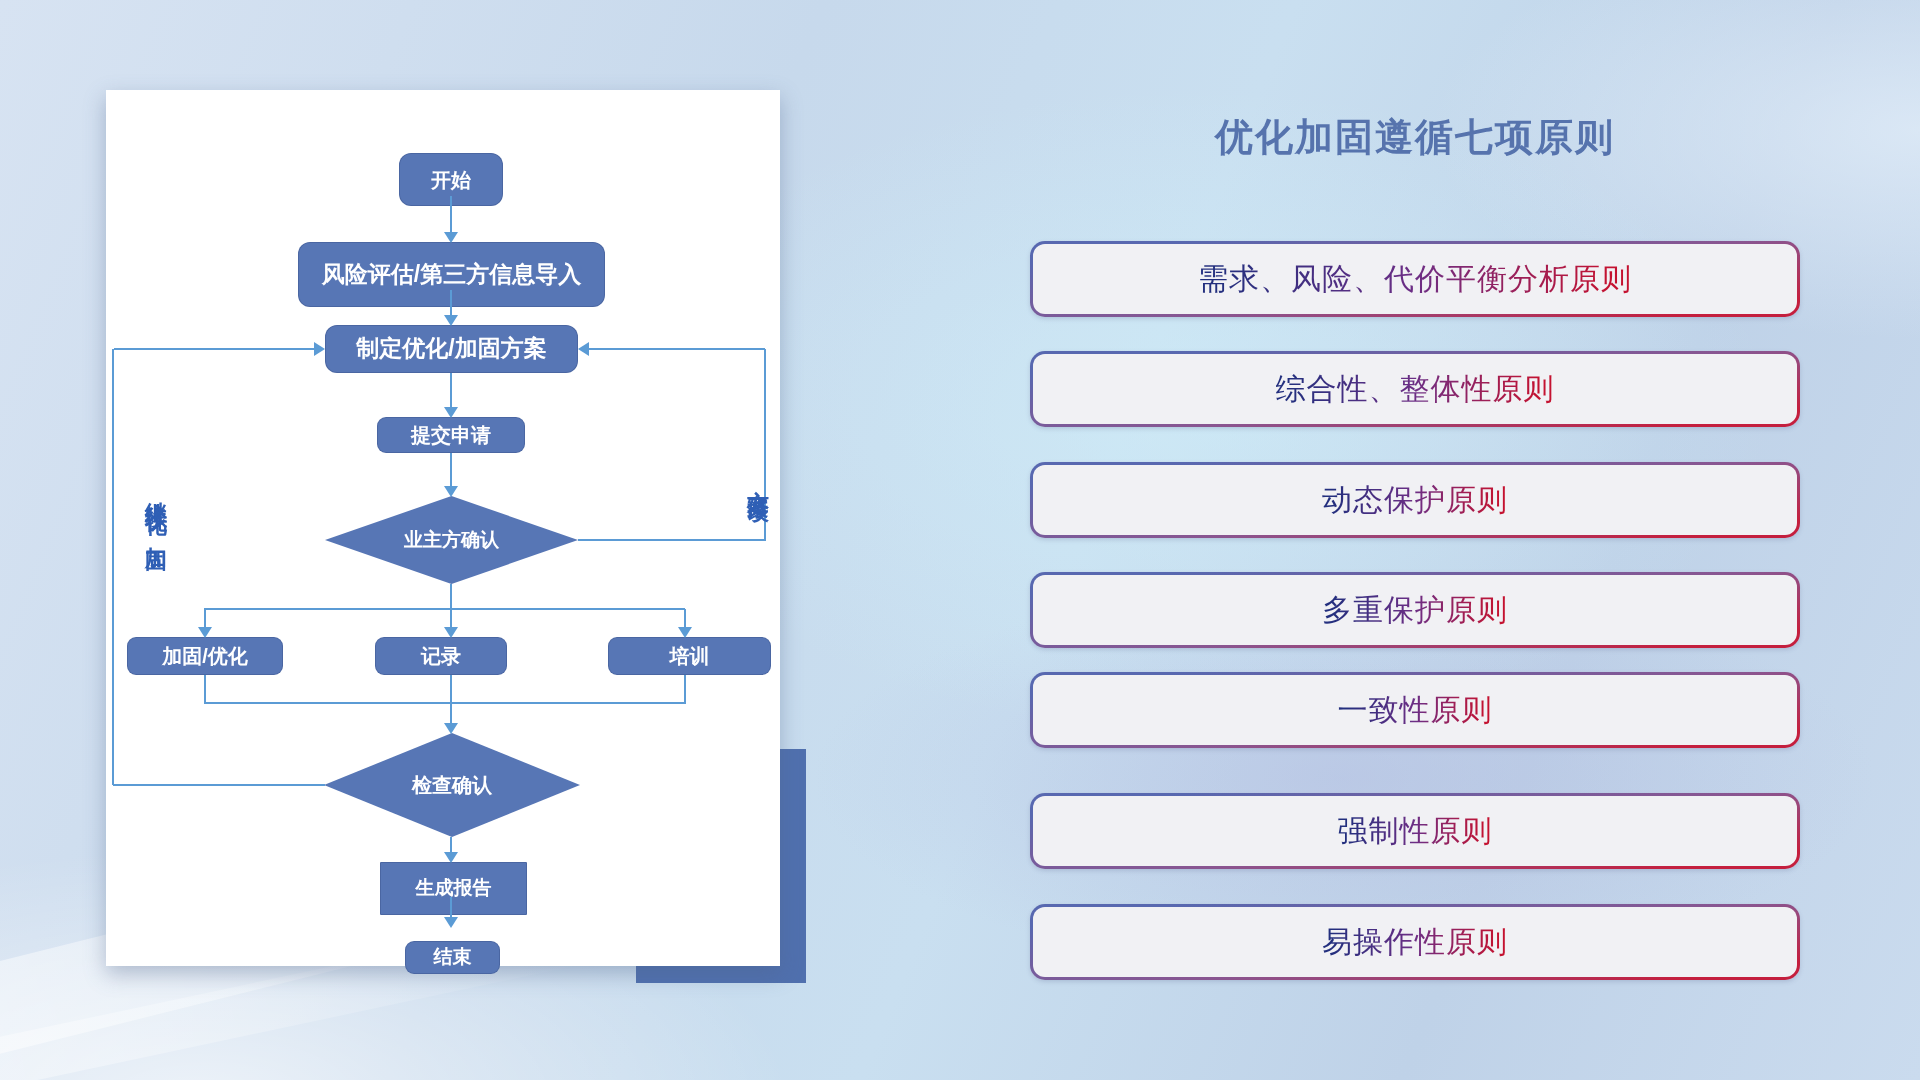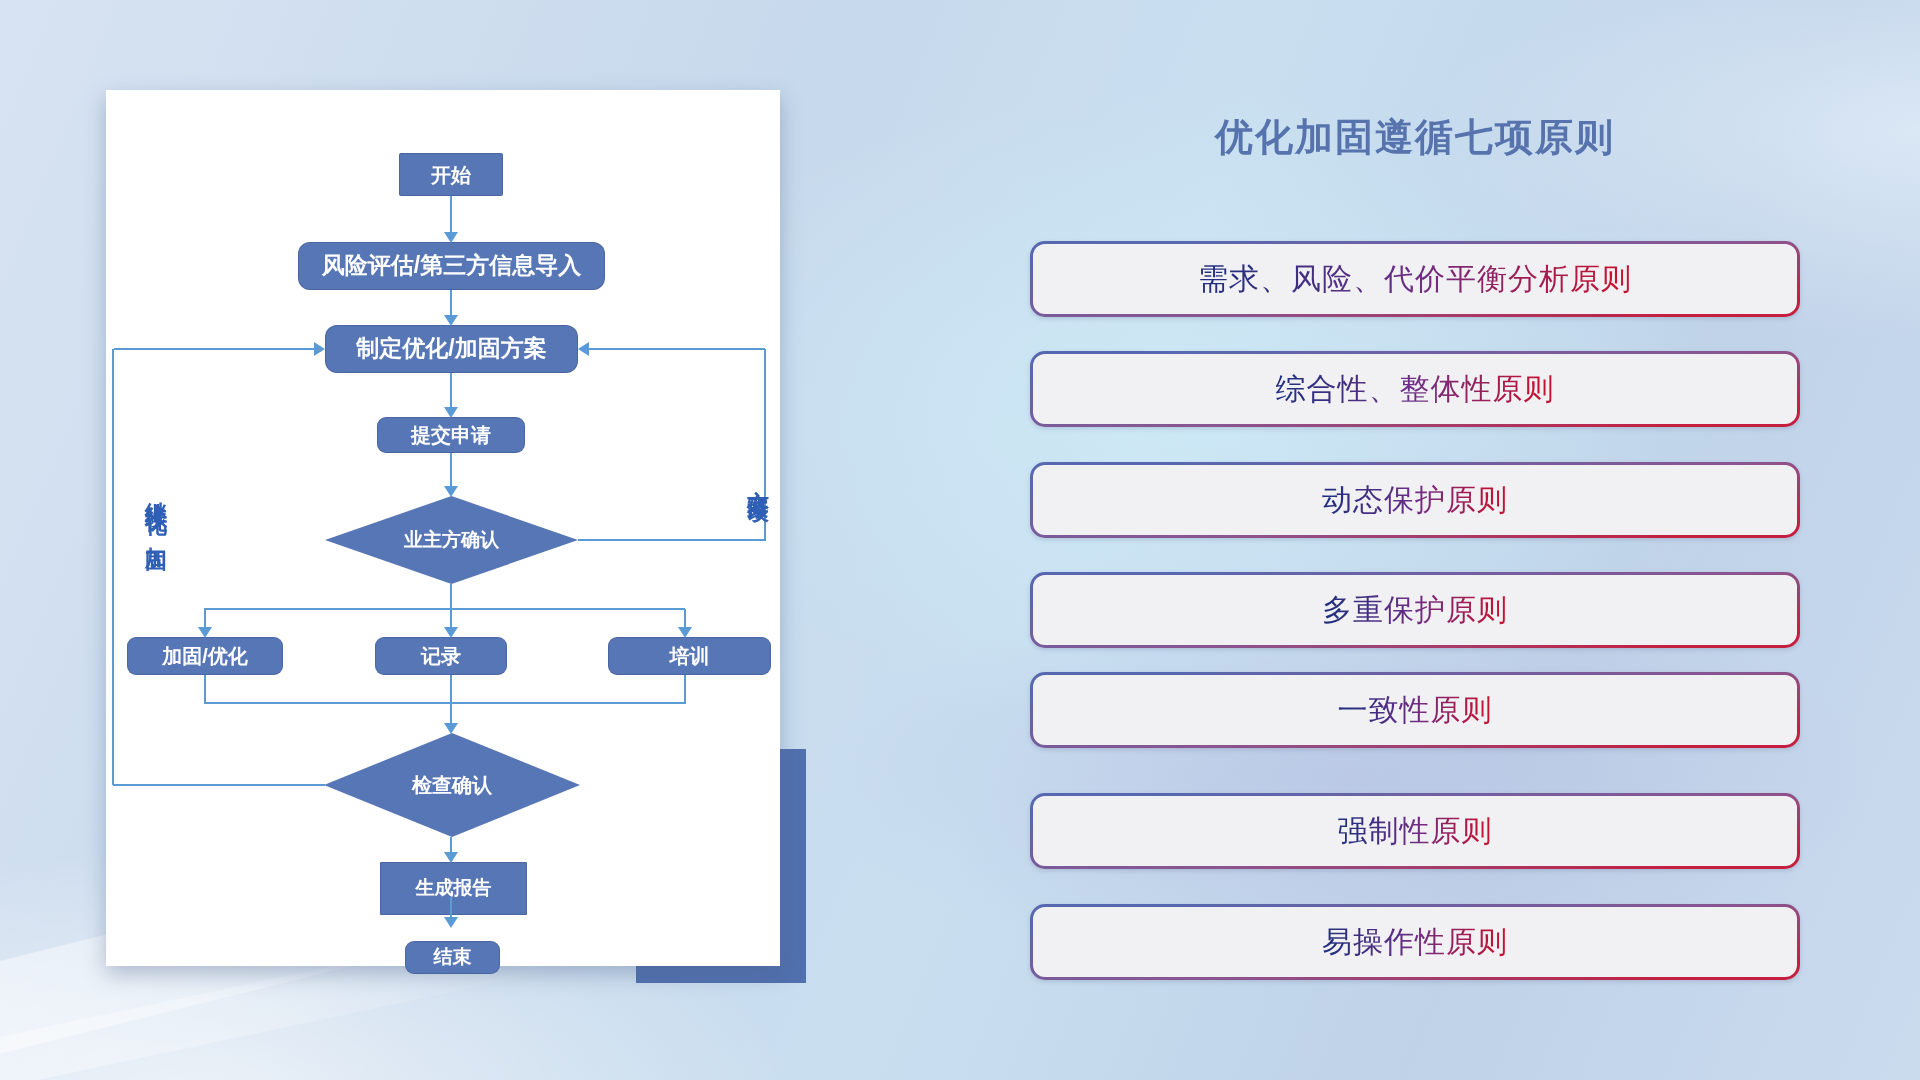--- a/index.html
+++ b/index.html
@@ -91,22 +91,22 @@
 <body>
 
 <div class="slide">
   <div class="streak s1"></div>
   <div class="streak s2"></div>
 
   <div class="shadow-block"></div>
 
   <div class="card">
 
-    <div class="fnode" style="left:293px;top:63px;width:104px;height:43px;border-radius:2px;font-size:20px;">开始</div>
-    <div class="fnode" style="left:192px;top:152px;width:307px;height:48px;border-radius:12px;font-size:23px;">风险评估/第三方信息导入</div>
+    <div class="fnode" style="left:293px;top:63px;width:104px;height:53px;border-radius:12px;font-size:20px;">开始</div>
+    <div class="fnode" style="left:192px;top:152px;width:307px;height:65px;border-radius:12px;font-size:23px;">风险评估/第三方信息导入</div>
     <div class="fnode" style="left:219px;top:235px;width:253px;height:48px;border-radius:12px;font-size:23px;">制定优化/加固方案</div>
     <div class="fnode" style="left:271px;top:327px;width:148px;height:36px;border-radius:9px;font-size:20px;">提交申请</div>
     <div class="diamond" style="left:219px;top:406px;width:253px;height:88px;font-size:19px;">业主方确认</div>
     <div class="fnode" style="left:21px;top:547px;width:156px;height:38px;border-radius:9px;font-size:20px;">加固/优化</div>
     <div class="fnode" style="left:269px;top:547px;width:132px;height:38px;border-radius:9px;font-size:20px;">记录</div>
     <div class="fnode" style="left:502px;top:547px;width:163px;height:38px;border-radius:9px;font-size:20px;">培训</div>
     <div class="diamond" style="left:218px;top:643px;width:256px;height:104px;font-size:20px;">检查确认</div>
     <div class="fnode" style="left:274px;top:772px;width:147px;height:53px;border-radius:1px;font-size:19px;">生成报告</div>
     <div class="fnode" style="left:299px;top:837px;width:95px;height:33px;border-radius:9px;font-size:19px;margin-top:14px;">结束</div>
 

